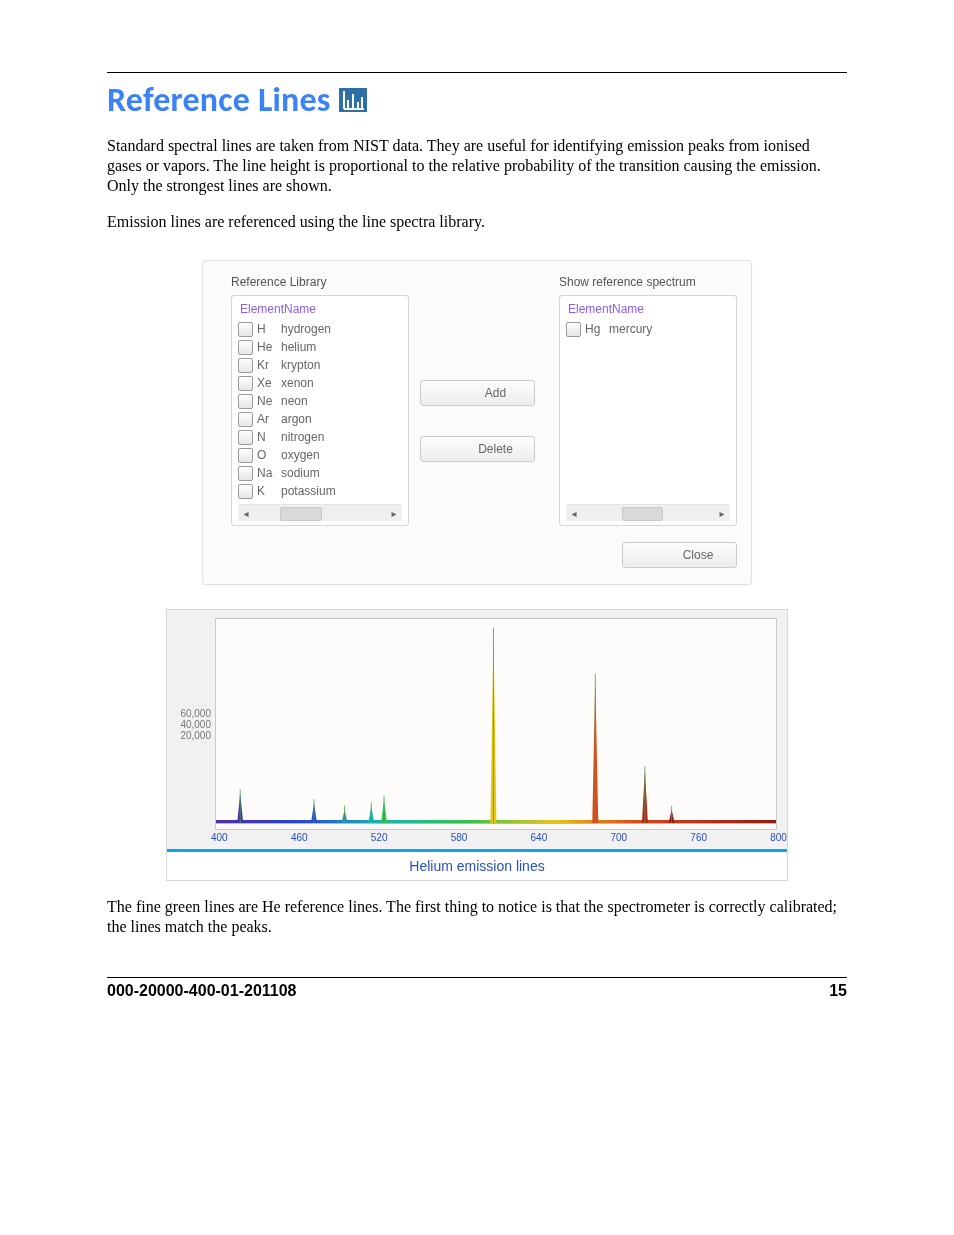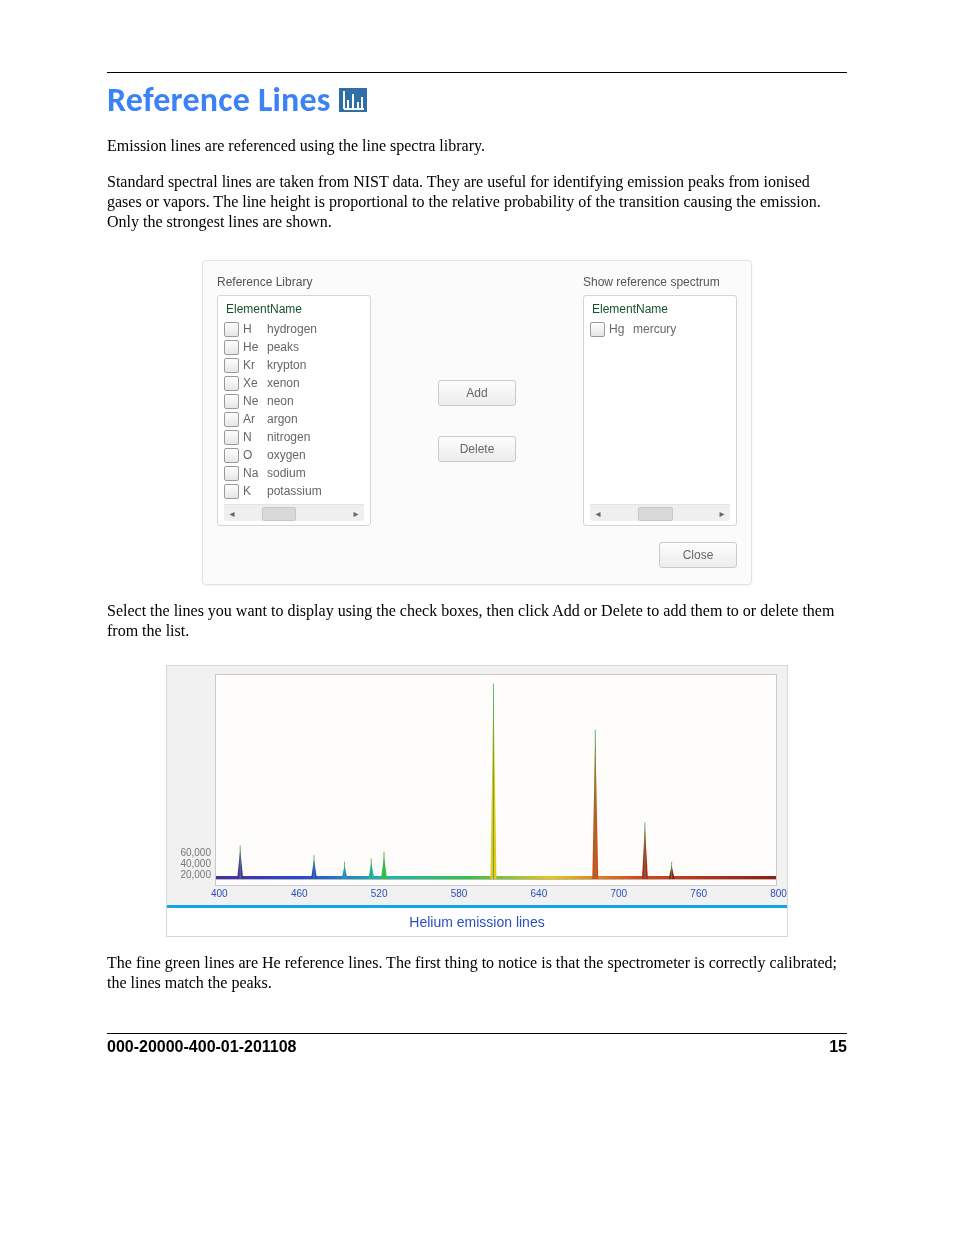--- a/index.html
+++ b/index.html
@@ -84,42 +84,43 @@
     font-family: Tahoma, Arial, sans-serif;
     font-size: 12px;
     color: #555;
   }
   .dialog-panels {
     display: flex;
     justify-content: space-between;
     align-items: stretch;
   }
   .panel {
-    width: 154px;
+    width: 178px;
     display: flex;
     flex-direction: column;
+    margin-left: 14px;
   }
   .panel-title {
     margin-bottom: 6px;
     color: #555;
   }
   .listbox {
     border: 1px solid #d5d5d5;
     border-radius: 3px;
     background: #fff;
     padding: 6px 6px 4px 6px;
     display: flex;
     flex-direction: column;
     flex: 1 1 auto;
     overflow: hidden;
   }
   .list-header {
     display: flex;
     font-size: 12px;
-    color: #14532d;
+    color: #8b5cf6;
     padding: 0 0 4px 2px;
   }
   .col-sym { width: 44px; }
   .col-name { flex: 1; }
   .list-rows { flex: 1 1 auto; overflow: hidden; min-height: 164px; }
   .list-row {
     display: flex;
     align-items: center;
     padding: 1.5px 0;
     color: #666;
@@ -171,20 +172,21 @@
     font-size: 12px;
     color: #666;
     width: 76px;
     height: 24px;
     border: 1px solid #cacaca;
     border-radius: 3px;
     background: linear-gradient(#fdfdfd, #ececec);
     display: flex;
     align-items: center;
     justify-content: center;
+    padding-left: 37px;
   }
   .dialog-footer {
     display: flex;
     justify-content: flex-end;
     margin-top: 16px;
   }
   
   .chart-wrap {
     width: 620px;
     margin: 24px auto 0 auto;
@@ -196,21 +198,21 @@
     flex-direction: column;
   }
   .plot-area {
     display: flex;
     padding: 8px 10px 0 4px;
   }
   .yaxis {
     width: 40px;
     display: flex;
     flex-direction: column;
-    justify-content: flex-end;
+    justify-content: center;
     align-items: flex-end;
     color: #777;
     font-size: 10px;
     padding: 6px 4px 6px 0;
   }
   .plot {
     flex: 1;
     height: 210px;
     background: #fdfcfa;
     border: 1px solid #c9c9c9;
@@ -269,43 +271,43 @@
             <line x1="5" y1="21" x2="25" y2="21"></line>
             <line x1="9" y1="21" x2="9" y2="12"></line>
             <line x1="14" y1="21" x2="14" y2="6"></line>
             <line x1="19" y1="21" x2="19" y2="14"></line>
             <line x1="23" y1="21" x2="23" y2="9"></line>
           </g>
         </svg>
       </span>
     </div>
 
+    <p class="body">Standard spectral lines are taken from NIST data. They are useful for identifying emission peaks from ionised gases or vapors. The line height is proportional to the relative probability of the transition causing the emission. Only the strongest lines are shown.</p>
     <p class="body">Emission lines are referenced using the line spectra library.</p>
-    <p class="body">Standard spectral lines are taken from NIST data. They are useful for identifying emission peaks from ionised gases or vapors. The line height is proportional to the relative probability of the transition causing the emission. Only the strongest lines are shown.</p>
 
     <div class="dialog-wrap">
       <div class="dialog-panels">
 
         <div class="panel">
           <div class="panel-title">Reference Library</div>
           <div class="listbox">
             <div class="list-header">
               <div class="col-sym">Element</div>
               <div class="col-name">Name</div>
             </div>
             <div class="list-rows" id="lib-rows">
                 <div class="list-row">
                   <span class="chk"></span>
                   <span class="sym">H</span>
                   <span class="nm">hydrogen</span>
                 </div>
                 <div class="list-row">
                   <span class="chk"></span>
                   <span class="sym">He</span>
-                  <span class="nm">peaks</span>
+                  <span class="nm">helium</span>
                 </div>
                 <div class="list-row">
                   <span class="chk"></span>
                   <span class="sym">Kr</span>
                   <span class="nm">krypton</span>
                 </div>
                 <div class="list-row">
                   <span class="chk"></span>
                   <span class="sym">Xe</span>
                   <span class="nm">xenon</span>
@@ -378,21 +380,20 @@
               <div class="scroll-btn">▸</div>
             </div>
           </div>
         </div>
       </div>
       <div class="dialog-footer">
         <div class="winbtn">Close</div>
       </div>
     </div>
 
-    <p class="body">Select the lines you want to display using the check boxes, then click Add or Delete to add them to or delete them from the list.</p>
 
     <div class="chart-wrap">
       <div class="plot-area">
         <div class="yaxis" id="yaxis">
             <span>60,000</span>
             <span>40,000</span>
             <span>20,000</span>
           </div>
         <div class="plot">
           <svg id="plotsvg" viewBox="0 0 560 210" preserveAspectRatio="none">

